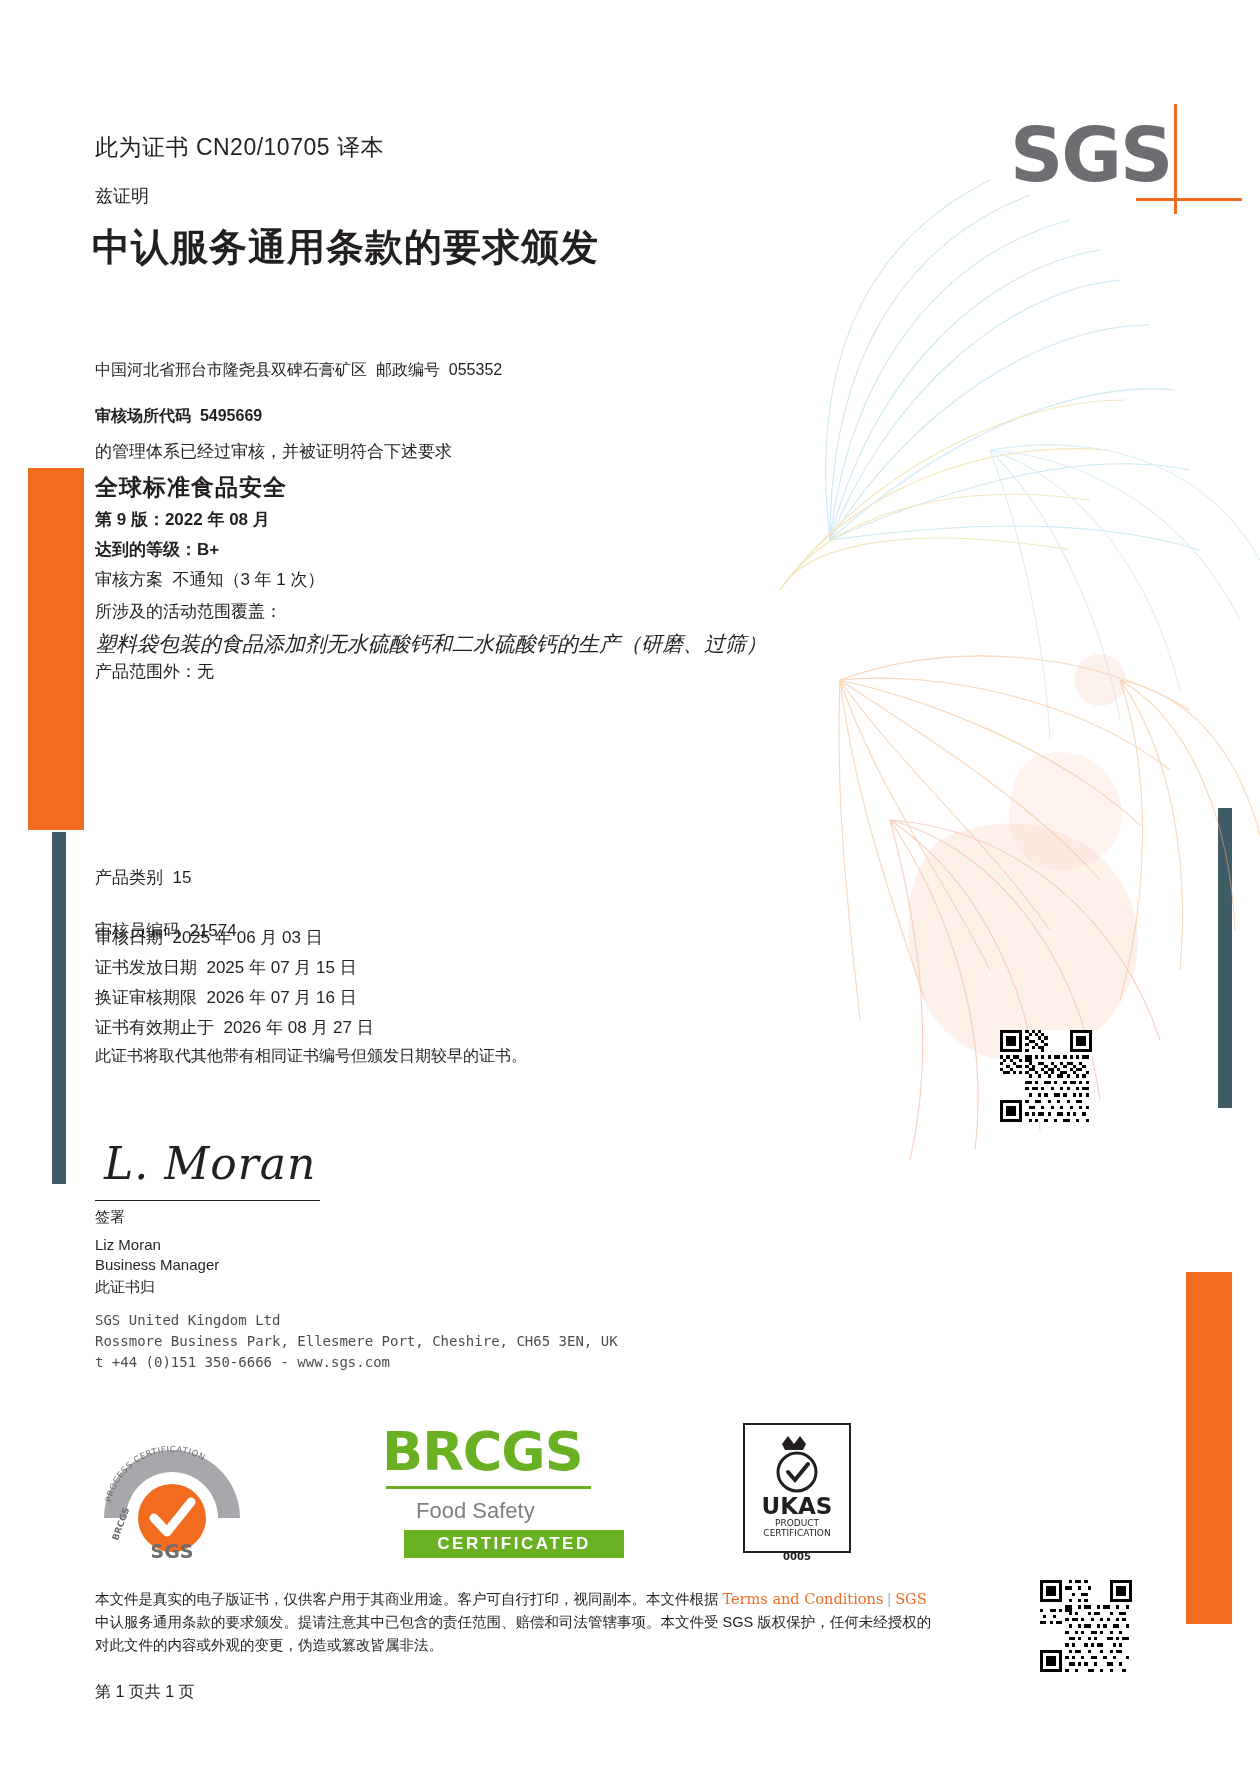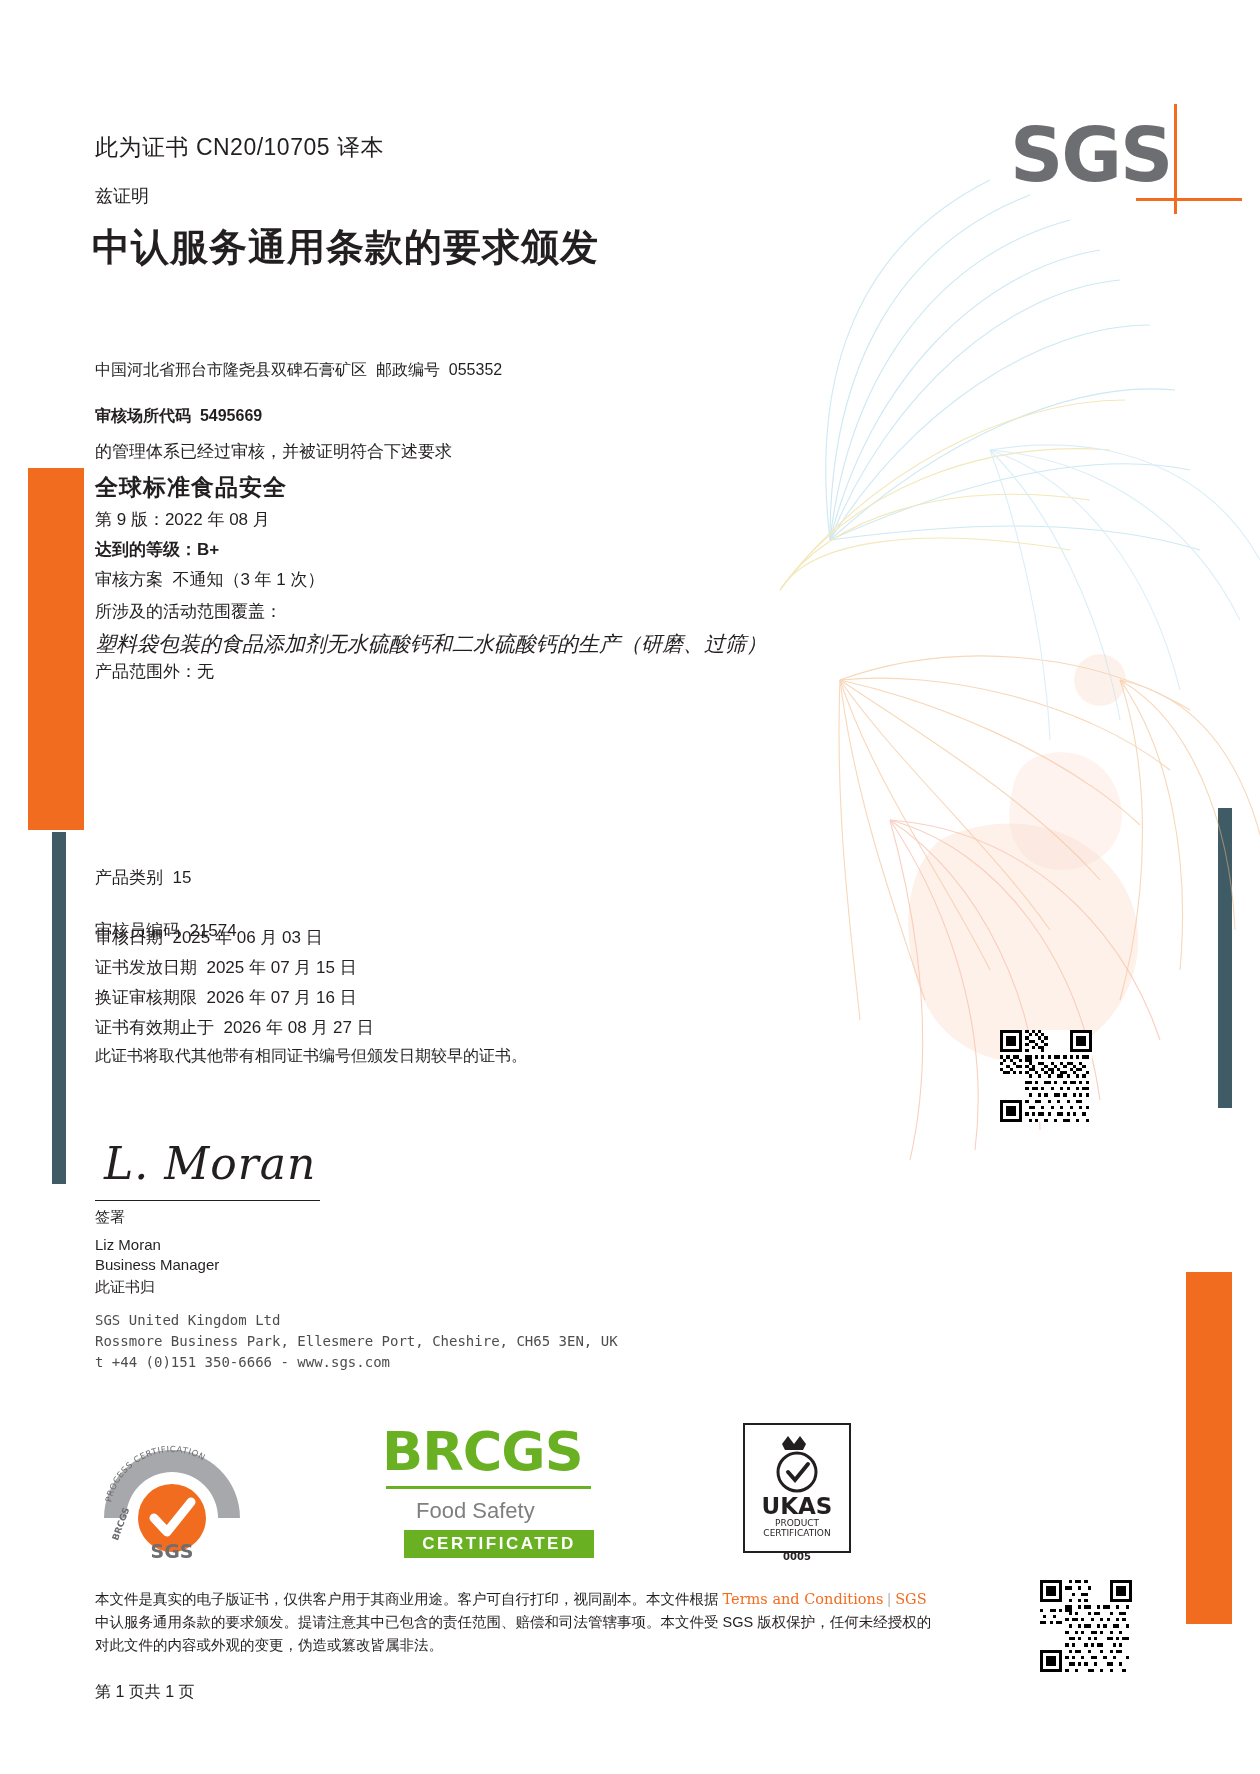--- a/index.html
+++ b/index.html
@@ -37,21 +37,21 @@
   .t { position:absolute; white-space:pre; }
   .hdr-trans   { left:95px; top:132px; font-size:23px; letter-spacing:.5px; }
   .hdr-certify { left:95px; top:184px; font-size:18px; }
   .company {
     left:92px; top:222px; font-size:38px; font-weight:bold; letter-spacing:1px;
   }
   .address { left:95px; top:360px; font-size:16px; }
   .site-code { left:95px; top:406px; font-size:16px; font-weight:bold; }
   .sys-line { left:95px; top:440px; font-size:17px; }
   .standard { left:95px; top:472px; font-size:23px; font-weight:bold; letter-spacing:1px; }
-  .issue-line { left:95px; top:508px; font-size:17px; font-weight:normal; }
+  .issue-line { left:95px; top:508px; font-size:17px; font-weight:bold; }
   .grade-line { left:95px; top:538px; font-size:17px; font-weight:bold; }
   .program-line { left:95px; top:568px; font-size:17px; font-weight:normal; }
   .scope-label { left:95px; top:600px; font-size:17px; }
   .scope-text { left:95px; top:630px; font-size:21px;font-style:italic; }
   .exclusion { left:95px; top:660px; font-size:17px; }
 
   .cat-line   { left:95px; top:866px; font-size:17px; }
   .aud-line   { left:95px; top:919px; font-size:17px; }
   .audit-date { left:95px; top:926px; font-size:17px; }
   .issue-date { left:95px; top:956px; font-size:17px; }
@@ -102,21 +102,21 @@
     position:absolute; left:0; top:0; width:215px;
     font-family:"DejaVu Sans", sans-serif; font-weight:bold;
     font-size:54px; color:#6ab023; letter-spacing:-1px;
   }
   .brc-underline { position:absolute; left:4px; top:66px; width:205px; height:3px; background:#6ab023; }
   .brc-foodsafety {
     position:absolute; left:34px; top:78px; font-size:22px; color:#7f7f7f;
     font-family:"Liberation Sans", sans-serif;
   }
   .brc-certified {
-    position:absolute; left:22px; top:110px; width:190px; height:28px;
+    position:absolute; left:22px; top:110px; width:220px; height:28px;
     background:#6ab023; color:#fff; font-size:17px; font-weight:bold;
     letter-spacing:2.5px; text-align:center; line-height:28px;
   }
 </style>
 </head>
 <body>
 
 <div id="page">
 
   <div class="bar bar-orange-left"></div>

